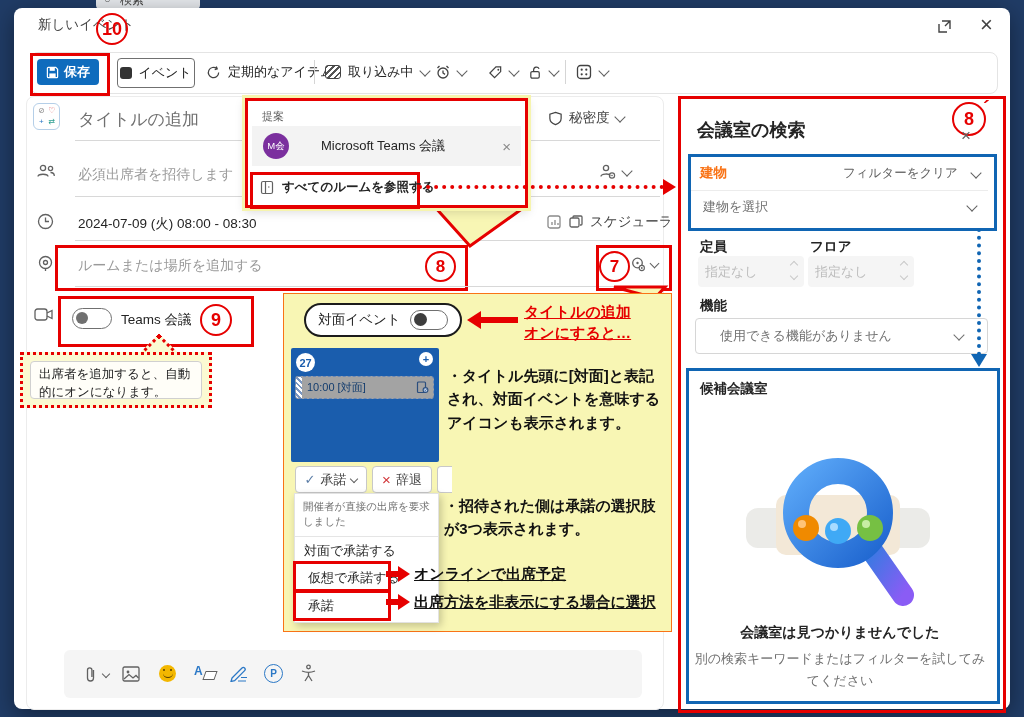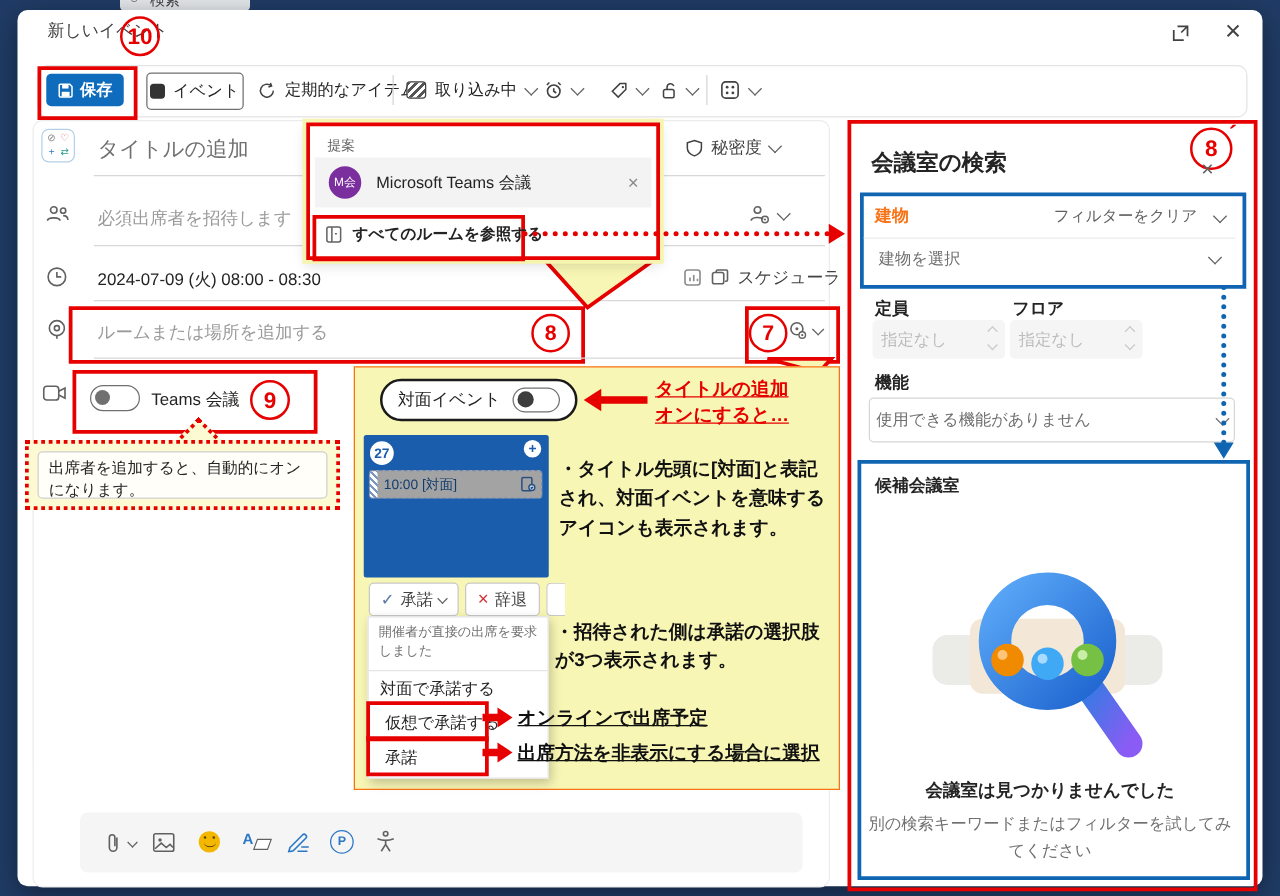--- a/index.html
+++ b/index.html
@@ -232,34 +232,34 @@
   </div>
   <div class="abs rbox" style="left:58px;top:296px;width:190px;height:45px;"></div>
   <div class="abs tgl" style="left:72px;top:308px;">
       <i></i>
     </div>
   <div class="abs" style="left:121px;top:311px;font-size:13.5px;color:#242424;">Teams 会議</div>
   <div class="abs num" style="left:200px;top:304px;width:28px;height:28px;font-size:18px;">9</div>
 
   <div class="abs" style="left:144px;top:340px;width:24px;height:24px;transform:rotate(45deg);background:#fbfad2;border:3px dotted #e60000;"></div>
 
-  <div class="abs" style="left:20px;top:352px;width:252px;height:56px;background:#fbfad2;border:3px dotted #e60000;box-sizing:border-box;">
+  <div class="abs" style="left:20px;top:352px;width:192px;height:56px;background:#fbfad2;border:3px dotted #e60000;box-sizing:border-box;">
     <div style="position:absolute;left:7px;top:6px;right:7px;bottom:6px;background:#fffef8;border:1px solid #d0d0d0;border-radius:4px;padding:3px 8px;box-sizing:border-box;">
       <span style="font-size:12.5px;color:#242424;line-height:1.45;display:block;">出席者を追加すると、自動的にオンになります。</span>
     </div>
   </div>
 
   <svg class="abs" width="1024" height="717" viewBox="0 0 1024 717" style="left:0;top:0;pointer-events:none;">
     <polygon points="434,206 526,206 470,246" fill="#f8f6b4" stroke="#e60000" stroke-width="3"></polygon>
     <polygon points="614,287 665,287 655,298" fill="#f8f6b4" stroke="#e60000" stroke-width="3"></polygon>
   </svg>
 
   <div class="abs" style="left:245px;top:98px;width:283px;height:110px;background:#fff;border:3px solid #e60000;box-shadow:0 0 0 3px #f6f4ae, 0 4px 10px rgba(0,0,0,.15);box-sizing:border-box;">
     <div style="position:absolute;left:14px;top:8px;font-size:11px;color:#616161;">提案</div>
-    <div style="position:absolute;left:4px;top:25px;width:269px;height:40px;background:#f3f3f3;display:flex;align-items:center;">
+    <div style="position:absolute;left:4px;top:25px;width:269px;height:40px;background:#f3f3f3;display:flex;align-items:center;gap:20px;">
       <span style="margin-left:11px;width:26px;height:26px;border-radius:50%;background:#7b2f9e;color:#fff;font-size:9.5px;display:flex;align-items:center;justify-content:center;">M会</span>
       <span style="margin-left:12px;font-size:13px;color:#242424;">Microsoft Teams 会議</span>
       <span style="margin-left:auto;margin-right:10px;color:#8a8a8a;font-size:15px;">×</span>
     </div>
     <div class="rbox" style="position:absolute;left:2px;top:71px;width:164px;height:31px;"></div>
     <div style="position:absolute;left:12px;top:78px;display:flex;align-items:center;gap:8px;">
       <span>
           <svg width="14" height="15" viewBox="0 0 14 15">
             <rect x="1.5" y="1.5" width="11" height="12" rx="1.5" fill="none" stroke="#616161" stroke-width="1.2"></rect>
             <path d="M5.5 1.5 V13.5 M8 7 h1.5" stroke="#616161" stroke-width="1.2"></path>
@@ -409,21 +409,21 @@
   </div>
   <div class="abs spin" style="left:808px;top:256px;width:92px;height:31px;">
     <span>指定なし</span>
     <span class="spincol">
         <span class="chv up"></span>
         <span class="chv"></span>
       </span>
   </div>
 
   <div class="abs" style="left:700px;top:297px;font-size:13.5px;font-weight:bold;color:#242424;">機能</div>
-  <div class="abs" style="left:695px;top:318px;width:293px;height:36px;border:1px solid #d6d6d6;border-radius:4px;display:flex;align-items:center;justify-content:space-between;padding:0 5px;box-sizing:border-box;color:#707070;">
+  <div class="abs" style="left:695px;top:318px;width:293px;height:36px;border:1px solid #d6d6d6;border-radius:4px;display:flex;align-items:center;justify-content:space-between;padding:0 24px;box-sizing:border-box;color:#707070;">
     <span style="font-size:13px;">使用できる機能がありません</span>
     <span class="chv"></span>
   </div>
 
   <div class="abs" style="left:977px;top:228px;height:128px;width:0;border-left:4px dotted #1065b3;"></div>
   <div class="abs ah-d" style="left:971px;top:354px;"></div>
 
   <div class="abs bbox" style="left:686px;top:368px;width:308px;height:330px;"></div>
   <div class="abs" style="left:700px;top:380px;font-size:13.5px;font-weight:bold;color:#242424;">候補会議室</div>
 

